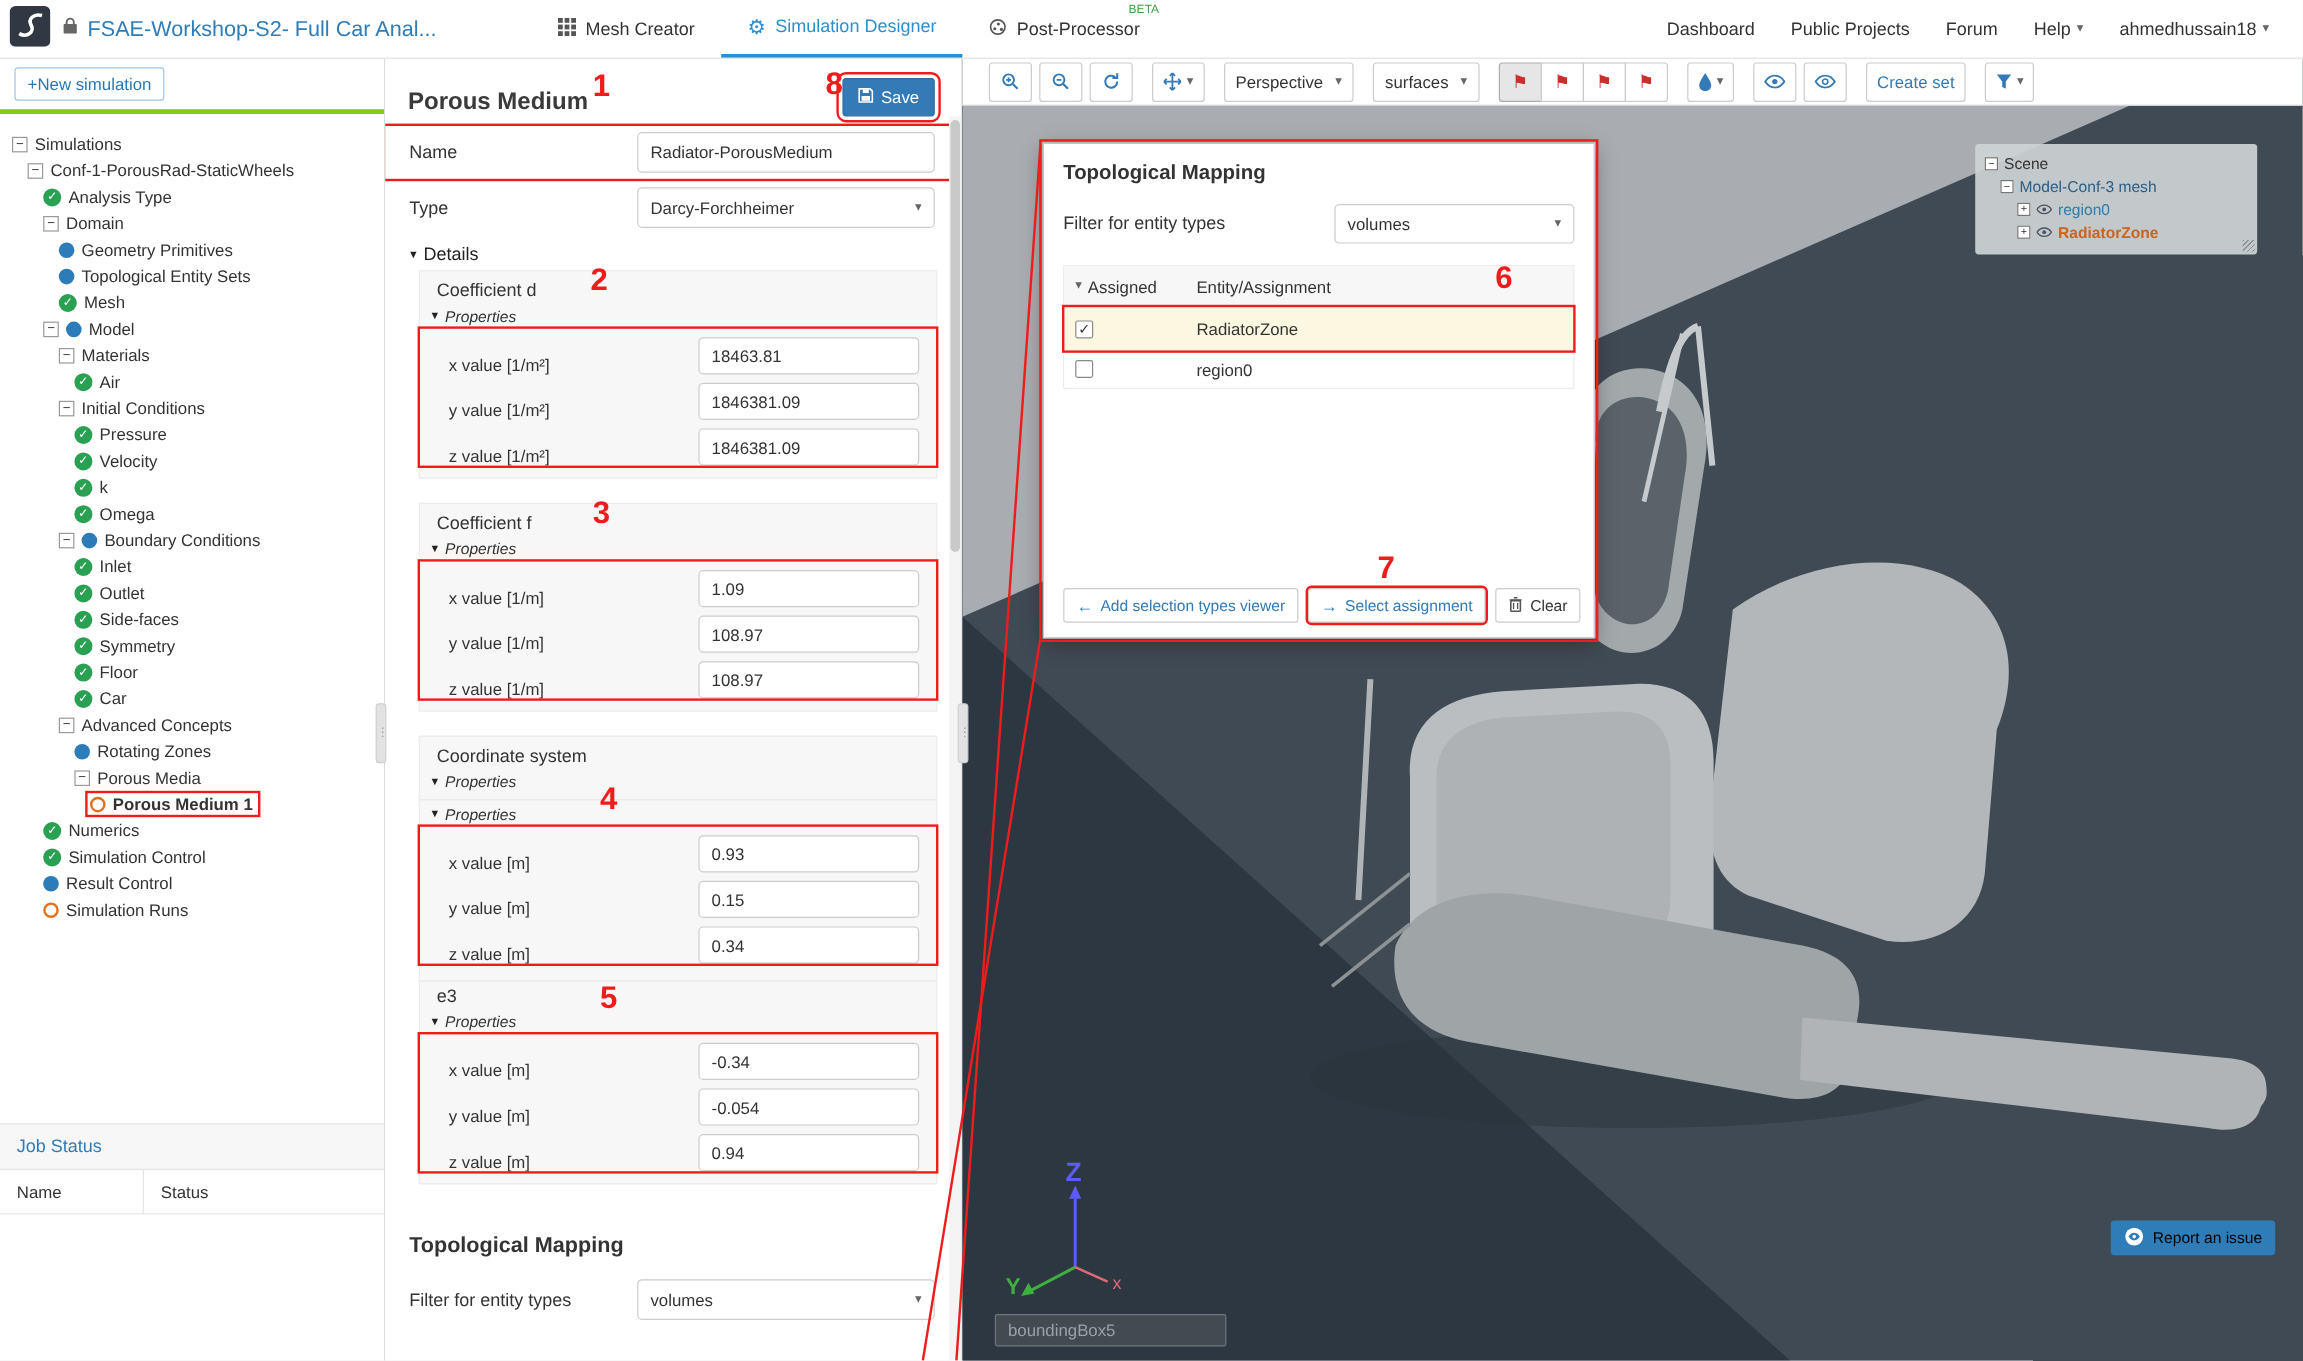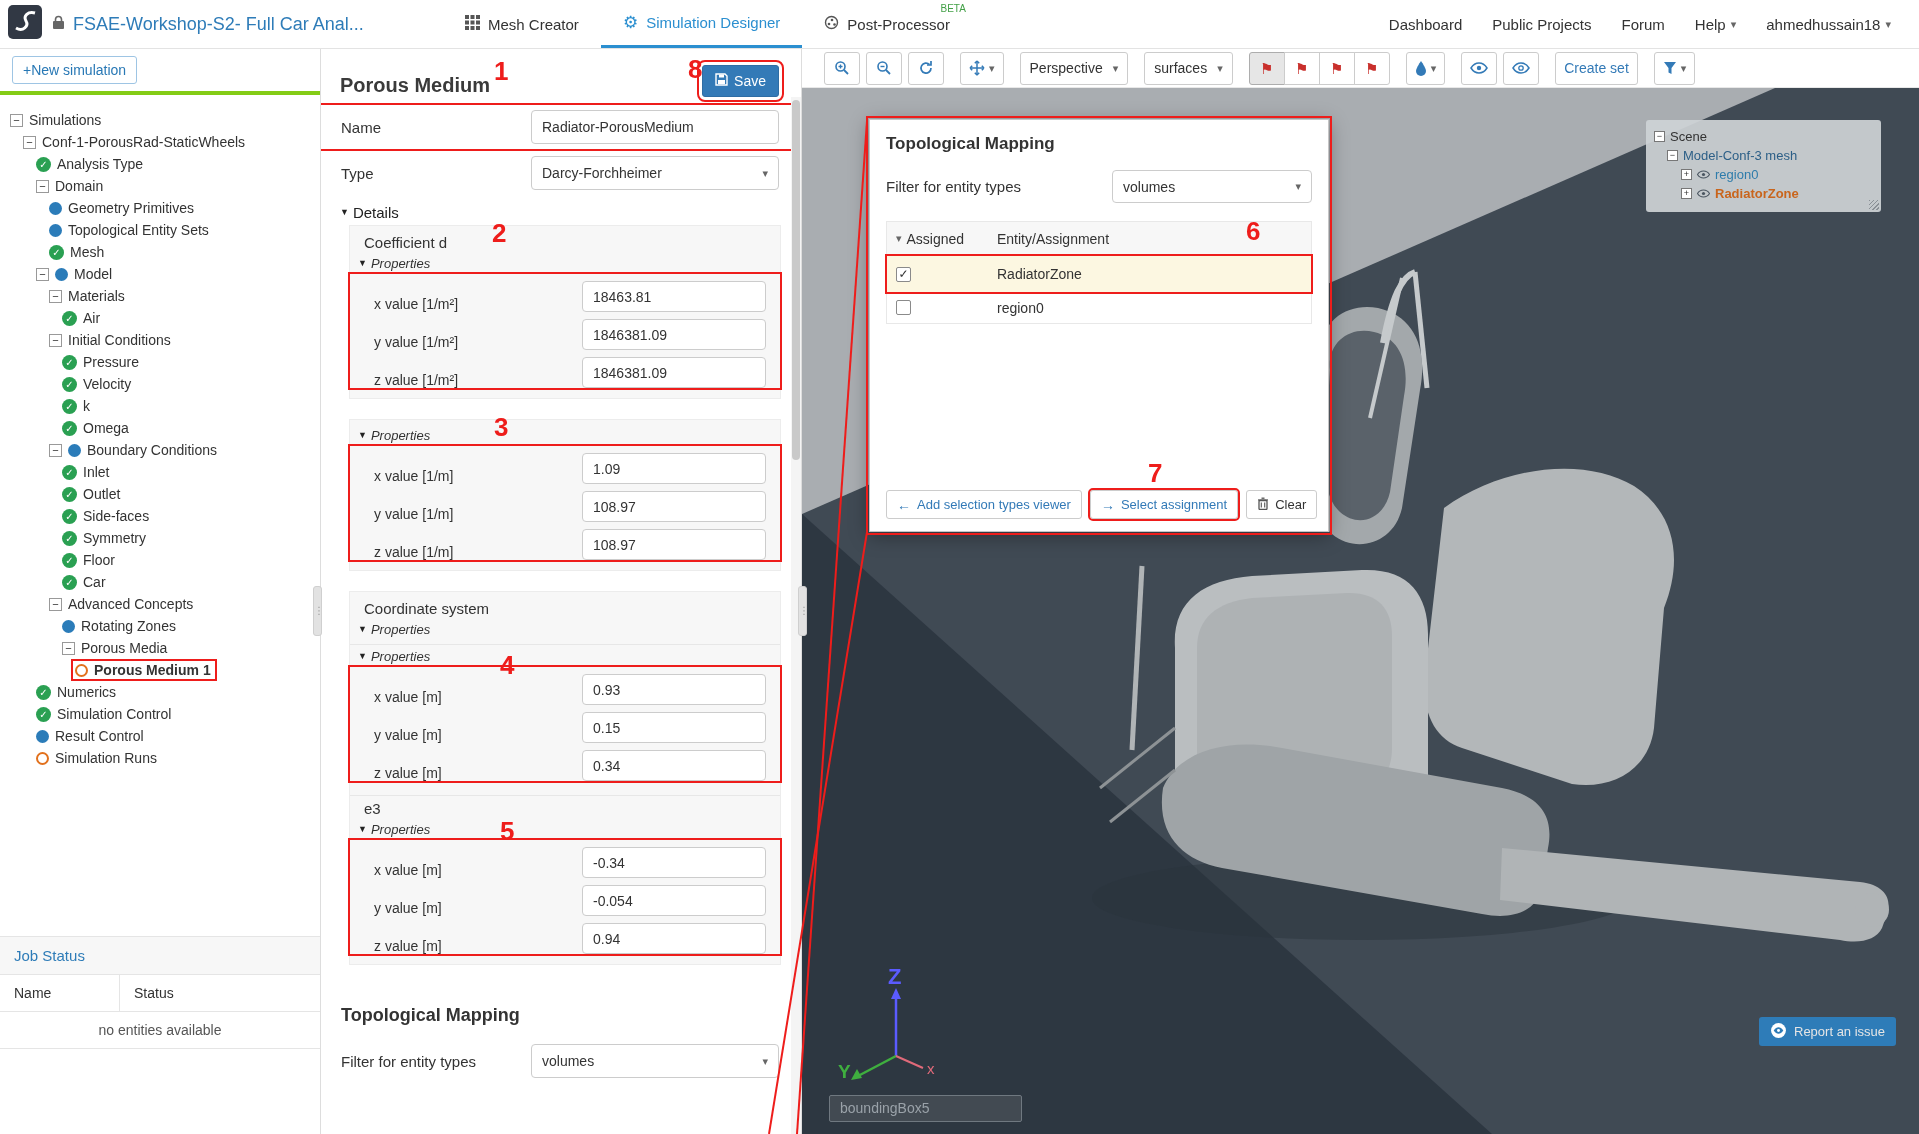--- a/index.html
+++ b/index.html
@@ -82,21 +82,21 @@
 
   
   .scene { position:absolute; top:39px; left:0; right:0; bottom:0; overflow:hidden; }
   .scene-bg { position:absolute; inset:0; width:100%; height:100%; }
   .scene-tree { position:absolute; left:844px; top:32px; width:235px; background:rgba(206,210,214,0.92); border-radius:3px; padding:7px 8px 9px; font-size:13px; color:#333; }
   .st-row { display:flex; align-items:center; gap:5px; height:19px; white-space:nowrap; }
   .st-exp { width:11px; height:11px; border:1px solid #777; background:#fff; font-size:9px; line-height:9px; text-align:center; color:#333; flex:none; }
   .st-resize { position:absolute; right:2px; bottom:2px; width:10px; height:10px; background:repeating-linear-gradient(135deg,#8a9096 0 1px,transparent 1px 3px); }
   .axis-gizmo { position:absolute; left:36px; top:880px; }
   .bounding-label { position:absolute; left:27px; top:1007px; width:193px; height:27px; background:rgba(70,78,86,0.85); border:1px solid #6f7880; color:#9aa2a9; font-size:14px; line-height:25px; padding:0 10px; border-radius:2px; }
-  .report-btn { position:absolute; left:957px; top:929px; height:29px; background:#2e7cb8; color:#e5e5e5; font-size:13px; display:flex; align-items:center; gap:7px; padding:0 11px; border-radius:3px; cursor:pointer;text-align:center; }
+  .report-btn { position:absolute; left:957px; top:929px; height:29px; background:#2e7cb8; color:#000000; font-size:13px; display:flex; align-items:center; gap:7px; padding:0 11px; border-radius:3px; cursor:pointer;text-align:center; }
 
   
   .dialog { position:absolute; left:67px; top:70px; width:460px; height:413px; background:#fff; border:1px solid #c5c5c5; box-shadow:0 4px 18px rgba(0,0,0,0.35); z-index:6; padding:14px 16px; }
   .dialog-title { font-size:17px; font-weight:bold; color:#333; }
   .dlg-filter { display:flex; justify-content:space-between; align-items:center; margin-top:16px; }
   .dlg-filter label { font-size:15px; }
   .dlg-filter .sel { width:200px; height:33px; }
   .dlg-table { margin-top:18px; border:1px solid #e8e8e8; font-size:14px; }
   .dlg-head { display:flex; align-items:center; height:34px; background:#f7f7f7; border-bottom:1px solid #e5e5e5; }
   .dlg-col-a { width:110px; padding-left:9px; display:flex; align-items:center; gap:5px; }
@@ -312,21 +312,20 @@
           <span class="t-ring"></span>
           <span class="t-label">Simulation Runs</span>
         </div>
     </div>
     <div class="job-status">
       <div class="job-header">Job Status</div>
       <div class="job-table-head">
         <div class="job-th-name">Name</div>
         <div class="job-th-status">Status</div>
       </div>
-      <div class="job-empty">no entities available</div>
     </div>
   </div>
 
   <div class="panel">
     <div class="panel-header">
       <span class="panel-title">Porous Medium</span>
       <button class="btn-save ann-outline">
         <span><svg width="13" height="13" viewBox="0 0 13 13">
               <path d="M1 1h9l2 2v9H1Z" fill="none" stroke="#fff" stroke-width="1.4"></path>
               <rect x="3" y="7" width="7" height="4" fill="#fff"></rect>
@@ -368,20 +367,21 @@
               <input class="input" value="1846381.09" style="">
             </div>
           <div class="prop-row">
               <label>z value [1/m²]</label>
               <input class="input" value="1846381.09" style="">
             </div>
         </div>
       </div>
       <div class="gap18"></div>
       <div class="prop-section">
+        <div class="prop-title">Coefficient f</div>
         <div class="props-label">
             <span class="tri">▼</span>
             <span>Properties</span>
           </div>
         <div class="rows-box ann-outline">
           <div class="prop-row">
               <label>x value [1/m]</label>
               <input class="input" value="1.09" style="">
             </div>
           <div class="prop-row">

